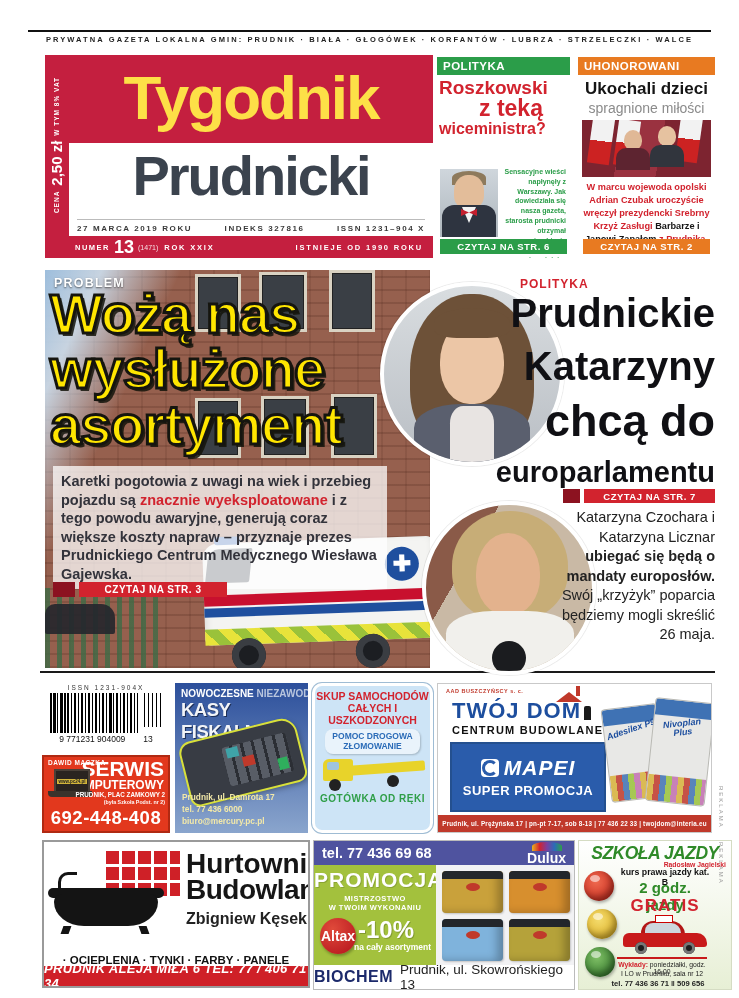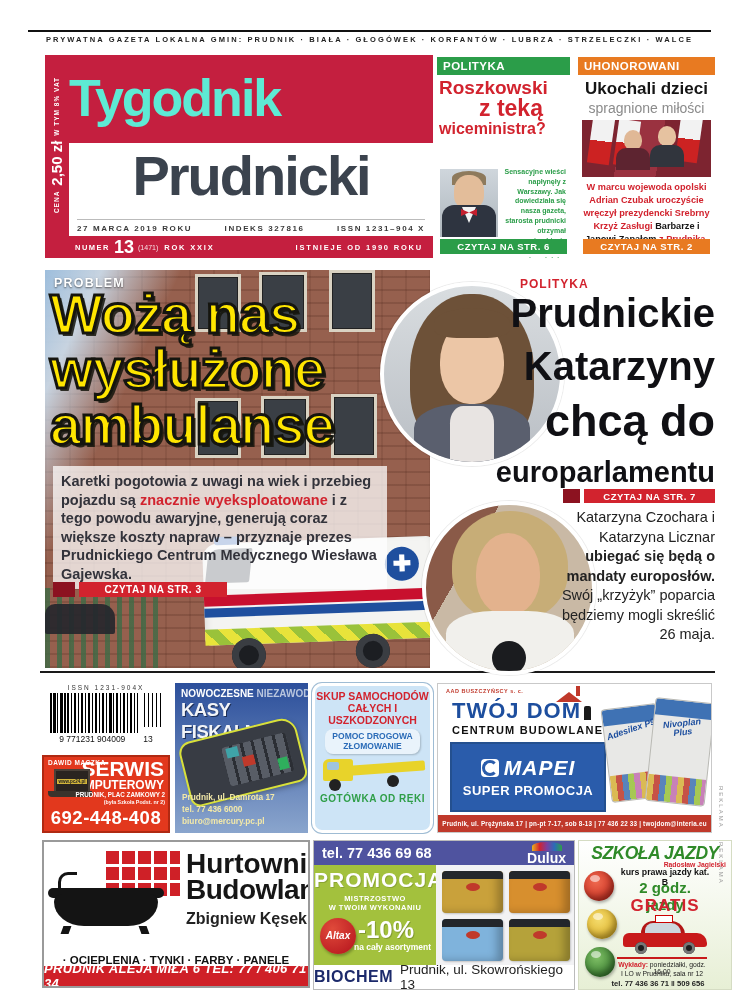--- a/index.html
+++ b/index.html
@@ -8,21 +8,21 @@
   .abs{position:absolute;}
   
   .topline{left:28px;top:30px;width:683px;height:2px;background:#111;}
   .topbar{left:28px;top:35px;width:683px;font-size:7.5px;font-weight:700;letter-spacing:2.1px;color:#222;text-align:center;white-space:nowrap;}
   
   .masthead{left:45px;top:55px;width:388px;height:203px;background:#c41f3f;}
   .price-strip{position:absolute;left:0;top:0;width:180px;height:23px;transform-origin:0 0;transform:rotate(-90deg) translateX(-180px);display:flex;align-items:center;justify-content:center;gap:5px;color:#fff;white-space:nowrap;}
   .price-cena{font-size:6.5px;font-weight:700;letter-spacing:1px;}
   .price-val{font-size:15px;font-weight:900;}
   .price-vat{font-size:6.5px;font-weight:700;letter-spacing:1px;}
-  .mast-t1{position:absolute;left:24px;top:0px;width:364px;color:#5eead4;font-size:52px;font-weight:900;letter-spacing:-2px;line-height:86px;}
+  .mast-t1{position:absolute;left:24px;top:0px;width:364px;text-align:center;color:#fde047;font-size:62px;font-weight:900;letter-spacing:-2px;line-height:86px;}
   .mast-white{position:absolute;left:24px;top:88px;width:364px;height:93px;background:#fff;}
   .mast-t2{width:100%;text-align:center;color:#3b434e;font-size:56px;font-weight:900;letter-spacing:-2px;line-height:66px;}
   .mast-meta{position:absolute;left:8px;right:8px;bottom:3px;display:flex;justify-content:space-between;font-size:8px;font-weight:700;letter-spacing:1.6px;color:#3a3a3a;border-top:1px solid #bbb;padding-top:4px;}
   .mast-numbar{position:absolute;left:0;bottom:0;width:100%;height:22px;background:#c41f3f;color:#fff;display:flex;align-items:center;padding:0 10px 0 30px;box-sizing:border-box;}
   .nb-label{font-size:7.5px;font-weight:700;letter-spacing:1.5px;margin-right:4px;}
   .nb-num{font-size:18px;font-weight:900;margin-right:4px;}
   .nb-issue{font-size:7px;opacity:.85;margin-right:6px;}
   .nb-rok{font-size:7.5px;font-weight:700;letter-spacing:1.8px;}
   .nb-right{margin-left:auto;font-size:7.5px;font-weight:700;letter-spacing:1.8px;}
   
@@ -186,21 +186,21 @@
   .bc-top{position:absolute;left:0;top:0;width:100%;height:24px;background:#4f539f;display:flex;align-items:center;}
   .bc-tel{color:#fff;font-size:14.5px;font-weight:800;margin-left:8px;}
   .bc-dulux{margin-left:auto;margin-right:8px;display:flex;flex-direction:column;align-items:center;}
   .bc-swish{width:30px;height:9px;border-radius:50% 50% 0 0;background:linear-gradient(90deg,#e8b51d,#d2232e,#7a3fa0,#2b6cb8,#2f9e48);}
   .bc-duluxt{color:#fff;font-size:14px;font-weight:800;line-height:1;}
   .bc-green{position:absolute;left:0;top:24px;width:122px;height:102px;background:#a3c13d;color:#fff;text-align:center;}
   .bc-promo{font-size:21px;font-weight:800;letter-spacing:1px;margin-top:3px;text-shadow:1px 1px 0 rgba(0,0,0,.15);}
   .bc-s1{font-size:7.5px;font-weight:700;letter-spacing:.5px;margin-top:2px;}
   .bc-s2{font-size:7.5px;font-weight:700;letter-spacing:.5px;}
   .bc-altrow{position:relative;height:40px;margin-top:4px;}
-  .bc-altax{position:absolute;left:6px;top:2px;width:36px;height:36px;background:radial-gradient(circle at 35% 30%,#e04a3a,#b3121c);border-radius:50%;color:#fff;font-size:10px;font-weight:900;font-style:italic;line-height:36px;box-shadow:1px 2px 3px rgba(0,0,0,.3);}
+  .bc-altax{position:absolute;left:6px;top:2px;width:36px;height:36px;background:radial-gradient(circle at 35% 30%,#e04a3a,#b3121c);border-radius:50%;color:#fff;font-size:14px;font-weight:900;line-height:36px;box-shadow:1px 2px 3px rgba(0,0,0,.3);}
   .bc-disc{position:absolute;left:44px;top:0px;font-size:24px;font-weight:900;text-shadow:1px 1px 0 rgba(0,0,0,.2);}
   .bc-dsub{position:absolute;left:40px;top:26px;font-size:8.5px;font-weight:700;}
   .bc-cans{position:absolute;left:122px;top:24px;width:140px;height:102px;background:#f2f2f4;display:grid;grid-template-columns:1fr 1fr;gap:6px;padding:6px;box-sizing:border-box;}
   .can{border-radius:4px;position:relative;box-shadow:inset -6px 0 8px rgba(0,0,0,.25),1px 1px 2px rgba(0,0,0,.2);}
   .can::before{content:"";position:absolute;left:0;top:0;width:100%;height:8px;background:#23262b;border-radius:4px 4px 0 0;}
   .can::after{content:"";position:absolute;left:50%;top:12px;transform:translateX(-50%);width:14px;height:8px;background:#c0392b;border-radius:50%;}
   .can1{background:#c9a13b;} .can2{background:#d78f2e;} .can3{background:#7fb3dc;} .can4{background:#b5a23a;}
   .bc-foot{position:absolute;left:0;bottom:0;width:100%;height:24px;background:#fff;display:flex;align-items:center;justify-content:center;gap:7px;}
   .bc-brand{color:#1c2a6b;font-size:16px;font-weight:900;letter-spacing:.5px;}
   .bc-addr{color:#222;font-size:13.5px;}
@@ -315,21 +315,21 @@
       <div class="amb-blue"></div>
       <div class="amb-batt"></div>
       <div class="amb-star">✚</div>
       <div class="wheel" style="left:44px;"></div>
       <div class="wheel" style="left:168px;"></div>
     </div>
     <div class="problem-tag">PROBLEM</div>
     <div class="hl-y">
       <div>Wożą nas</div>
       <div>wysłużone</div>
-      <div>ambulanse</div>
+      <div>asortyment</div>
     </div>
     <div class="leadbox">
       <span>Karetki pogotowia z uwagi na wiek i przebieg pojazdu są </span><span class="red-t">znacznie wyeksploatowane</span><span> i z tego  powodu awaryjne, generują coraz większe  koszty napraw – przyznaje prezes  Prudnickiego Centrum Medycznego Wiesława Gajewska.</span>
     </div>
     <div class="cta3-sq"></div>
     <div class="cta cta3">CZYTAJ NA STR. 3</div>
   </div>
 
   <div class="abs tag-pol2">POLITYKA</div>
   <div class="abs kat-h kat1">Prudnickie</div>

